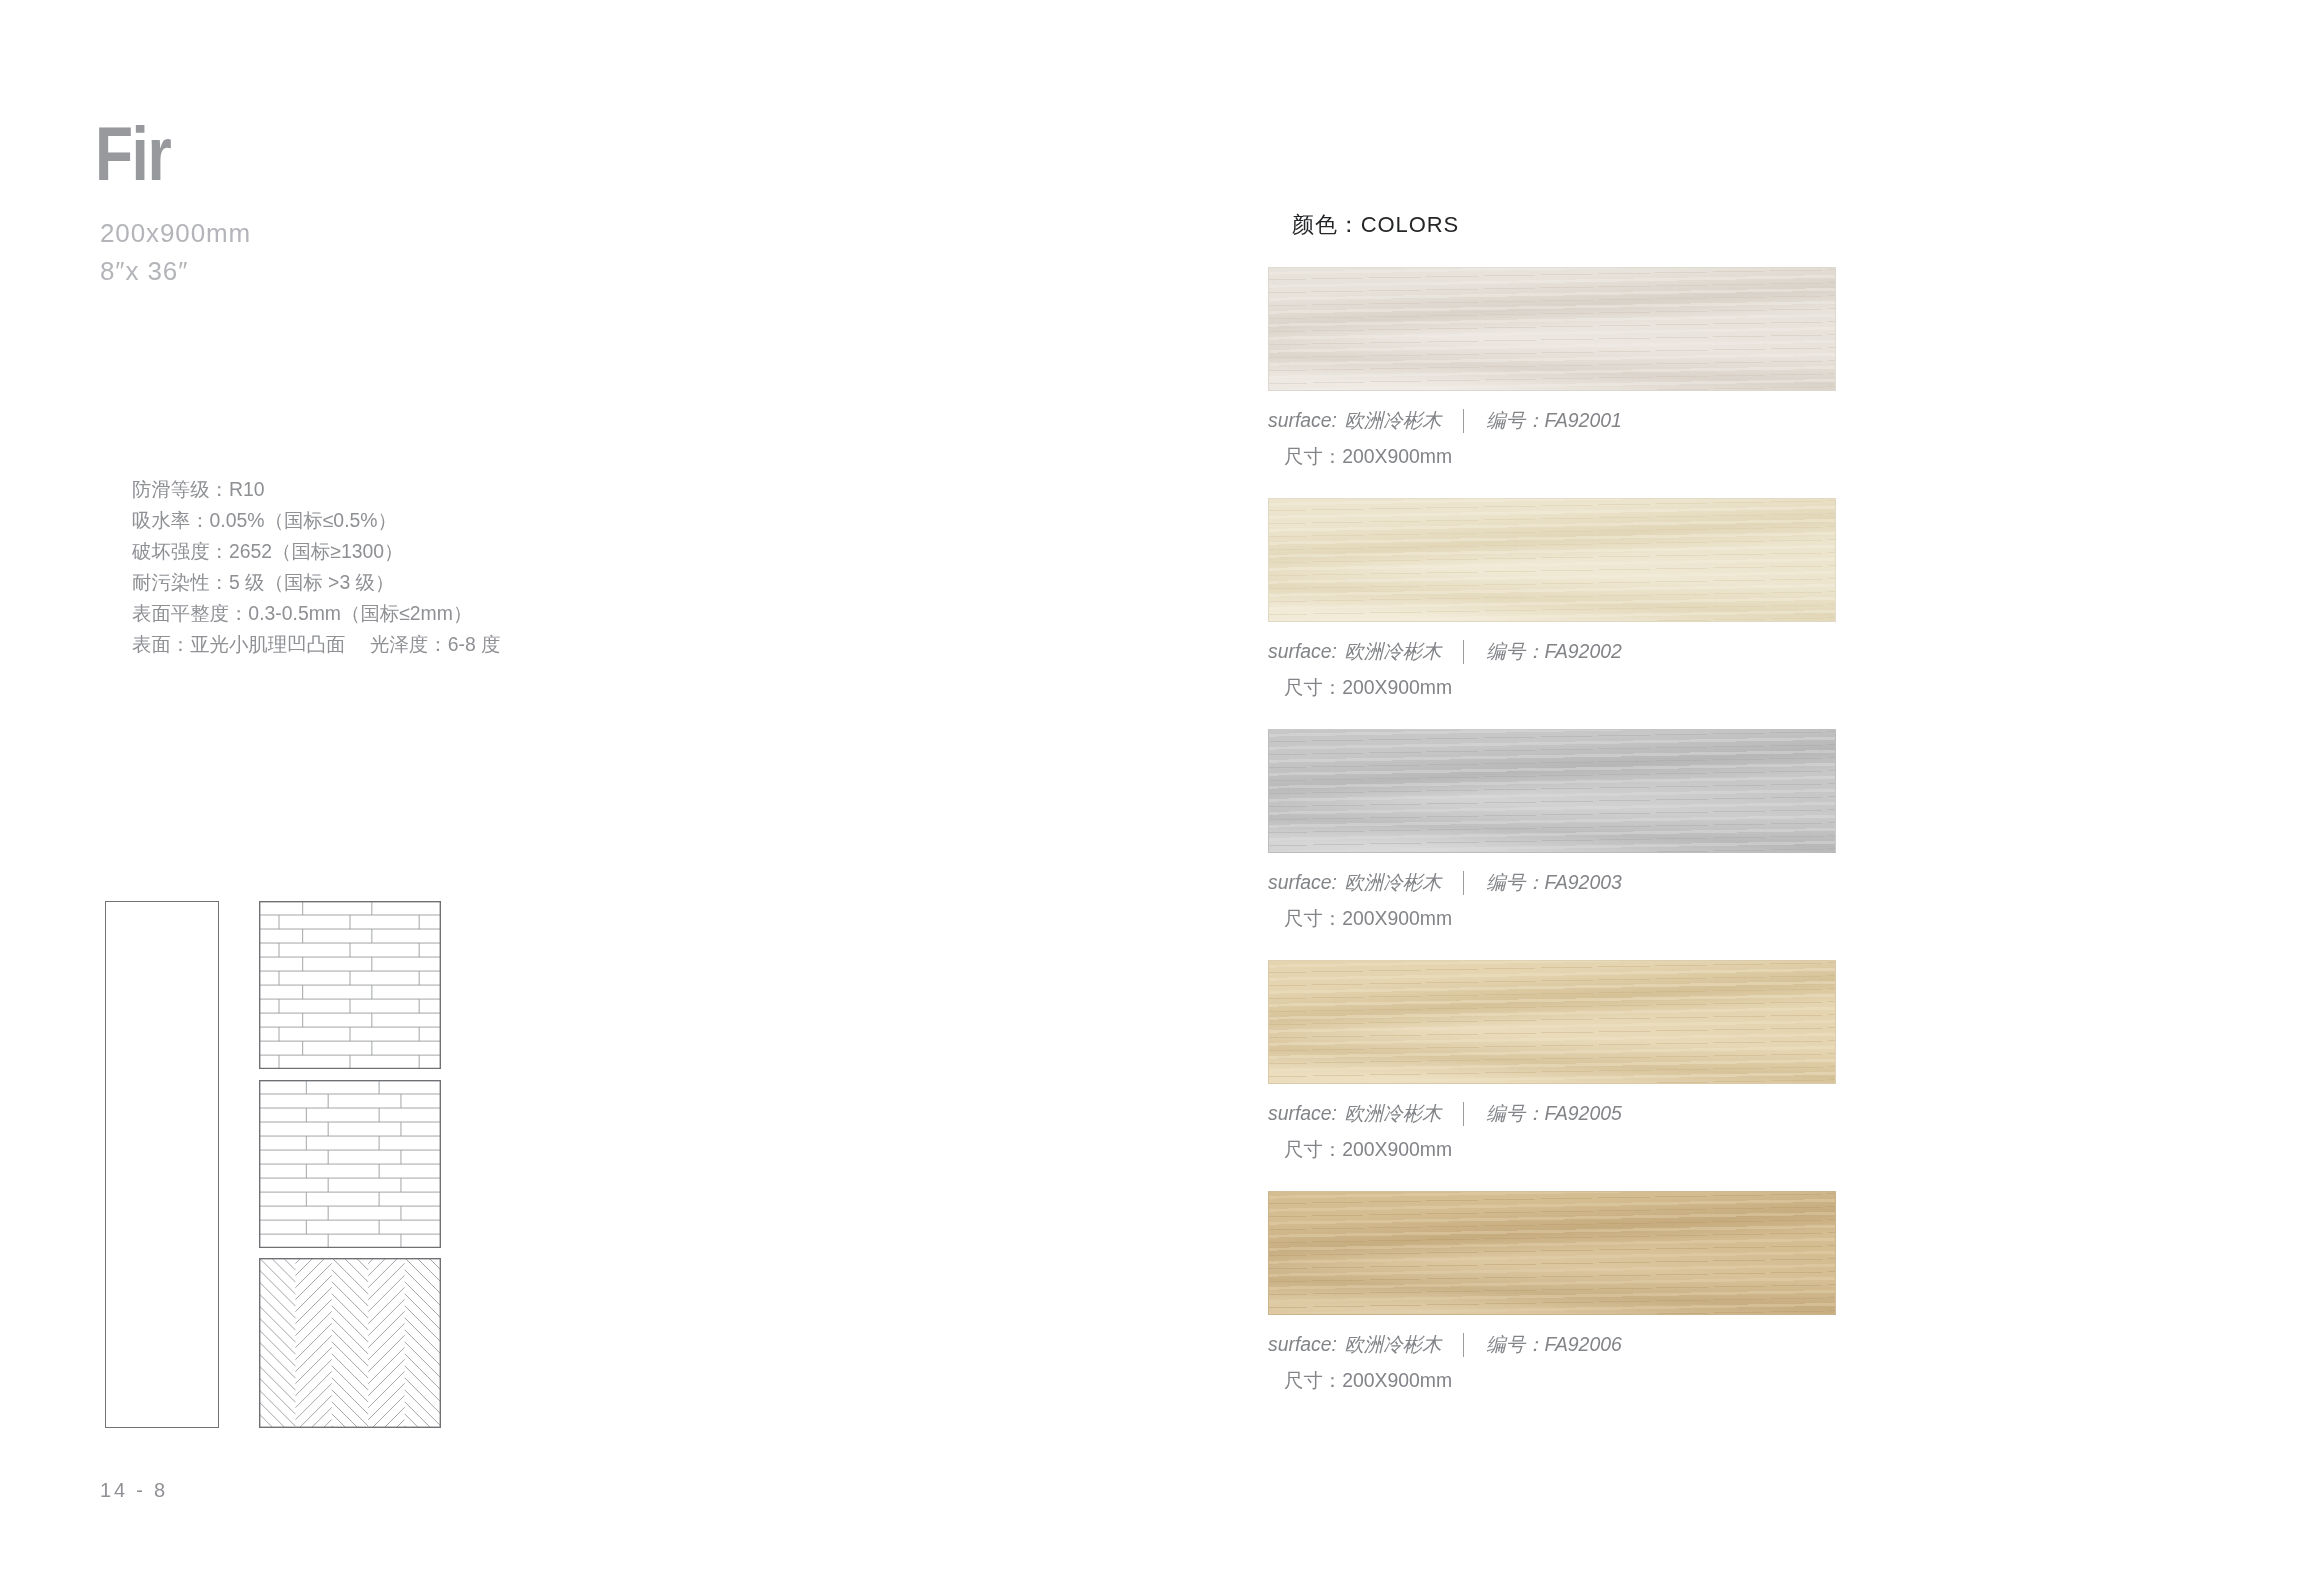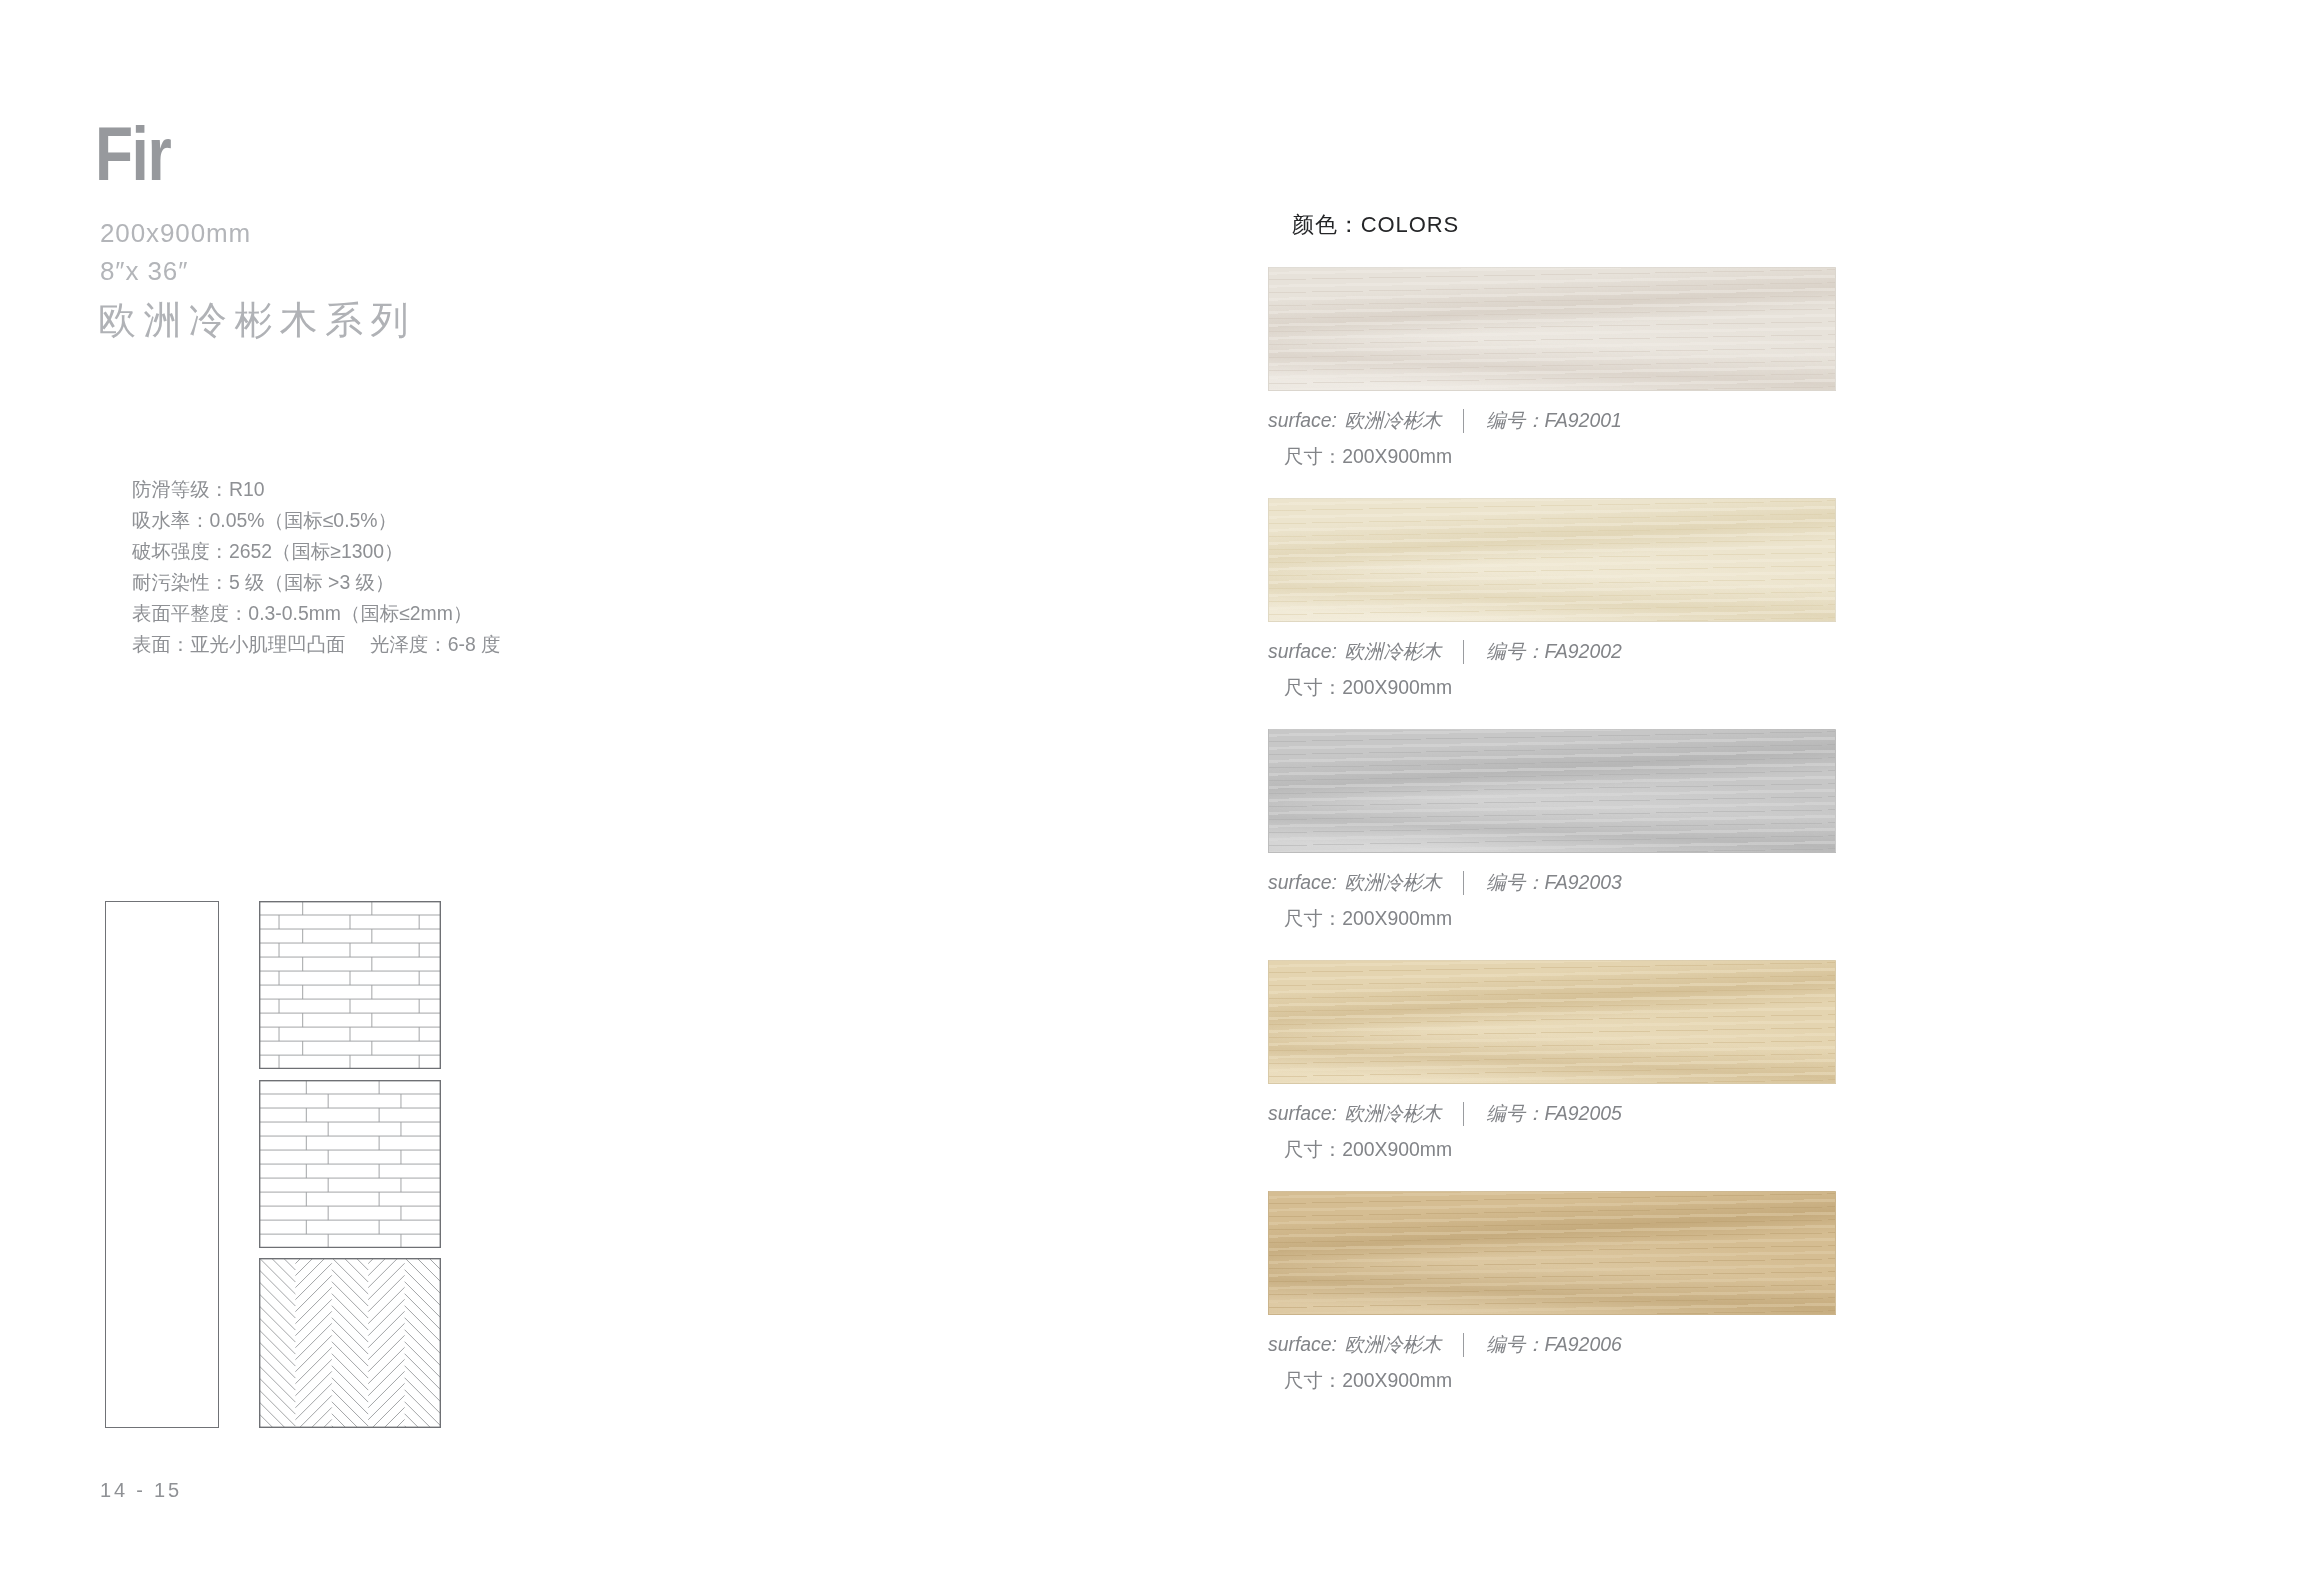--- a/index.html
+++ b/index.html
@@ -120,21 +120,20 @@
 </head>
 <body>
 
 <div class="page">
 
   <div class="gray-band"></div>
 
   <div class="title">Fir</div>
   <div class="size-mm">200x900mm</div>
   <div class="size-inch">8″x 36″</div>
-  <div class="series-title">欧洲冷彬木系列</div>
 
 
   <ul class="specs">
     <li>防滑等级：R10</li>
     <li>吸水率：0.05%（国标≤0.5%）</li>
     <li>破坏强度：2652（国标≥1300）</li>
     <li>耐污染性：5 级（国标 &gt;3 级）</li>
     <li>表面平整度：0.3-0.5mm（国标≤2mm）</li>
     <li>表面：亚光小肌理凹凸面　 光泽度：6-8 度</li>
   </ul>
@@ -361,21 +360,21 @@
           <line x1="157.6" y1="194.6" x2="197" y2="234"></line>
           <line x1="157.6" y1="207.6" x2="197" y2="247"></line>
           <line x1="157.6" y1="220.6" x2="197" y2="260"></line>
           <line x1="157.6" y1="233.6" x2="197" y2="273"></line>
           <line x1="157.6" y1="246.6" x2="197" y2="286"></line>
         </g>
         <rect x="0.75" y="0.75" width="195.5" height="182.5" fill="none" stroke="#6e7074" stroke-width="1.5"></rect>
       </svg>
   </div>
 
-  <div class="page-number">14 - 15</div>
+  <div class="page-number">14 - 8</div>
 
   <div class="colors-heading">颜色：COLORS</div>
 
   <div class="swatch-list">
 
     <div class="swatch-card">
       <div class="swatch-img" style="--base: #e7e2da; --light: #f1ede7; --dark: #cfc5ba;"></div>
       <div class="swatch-caption">
         <div class="caption-line1">
           <span class="cap-sp">surface:</span>

